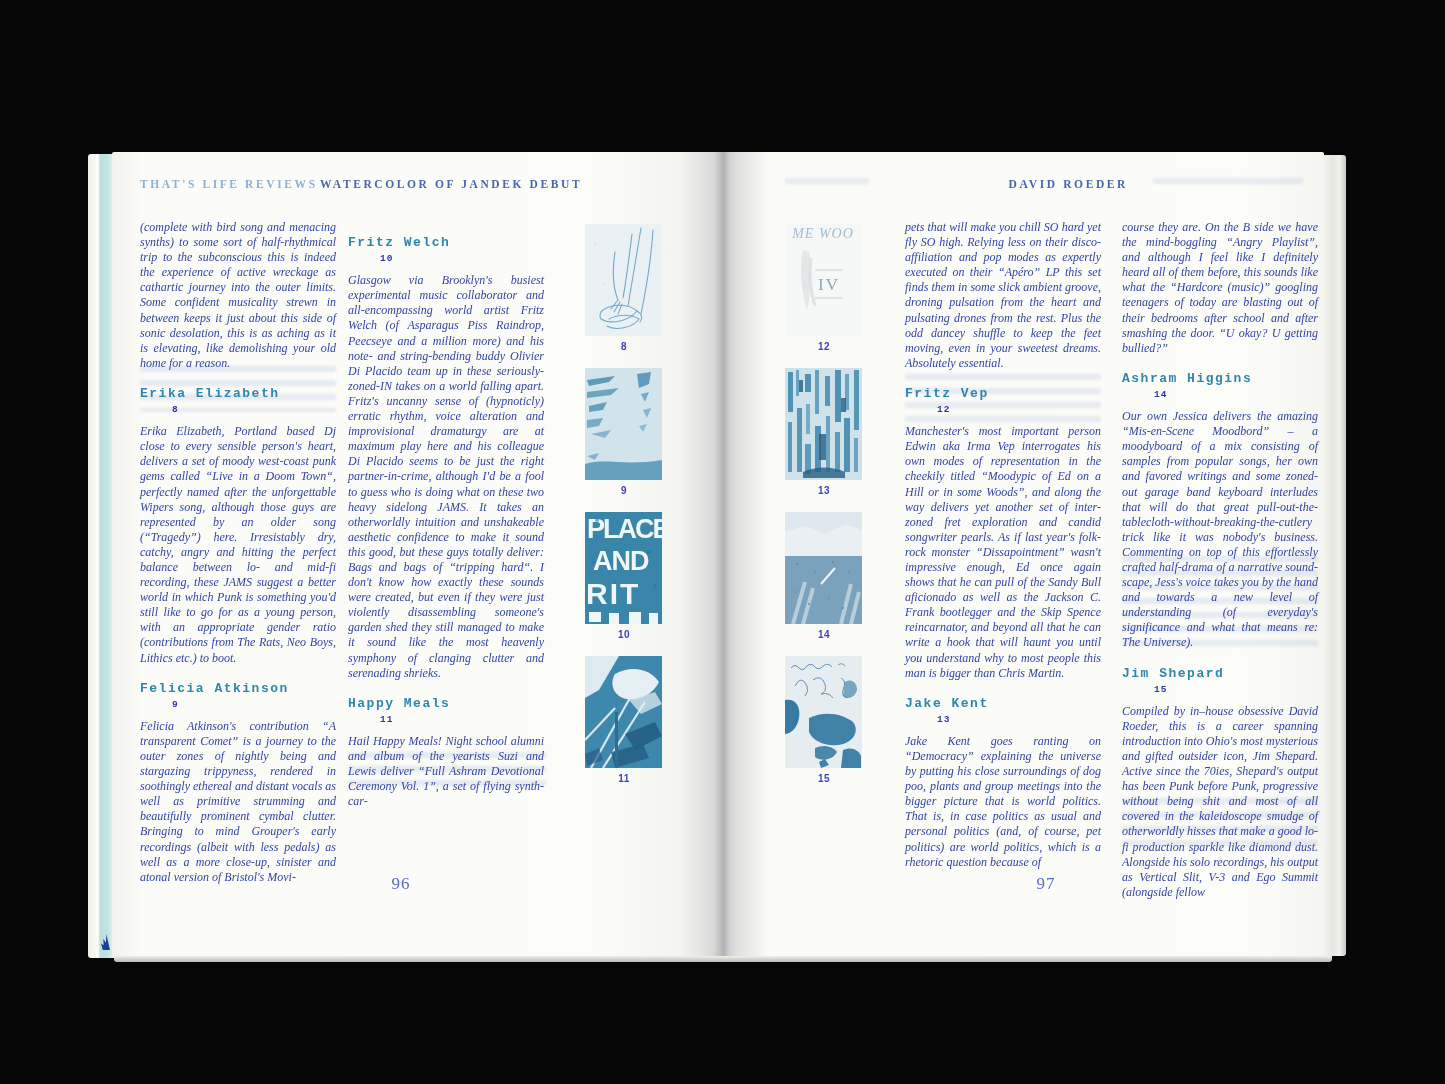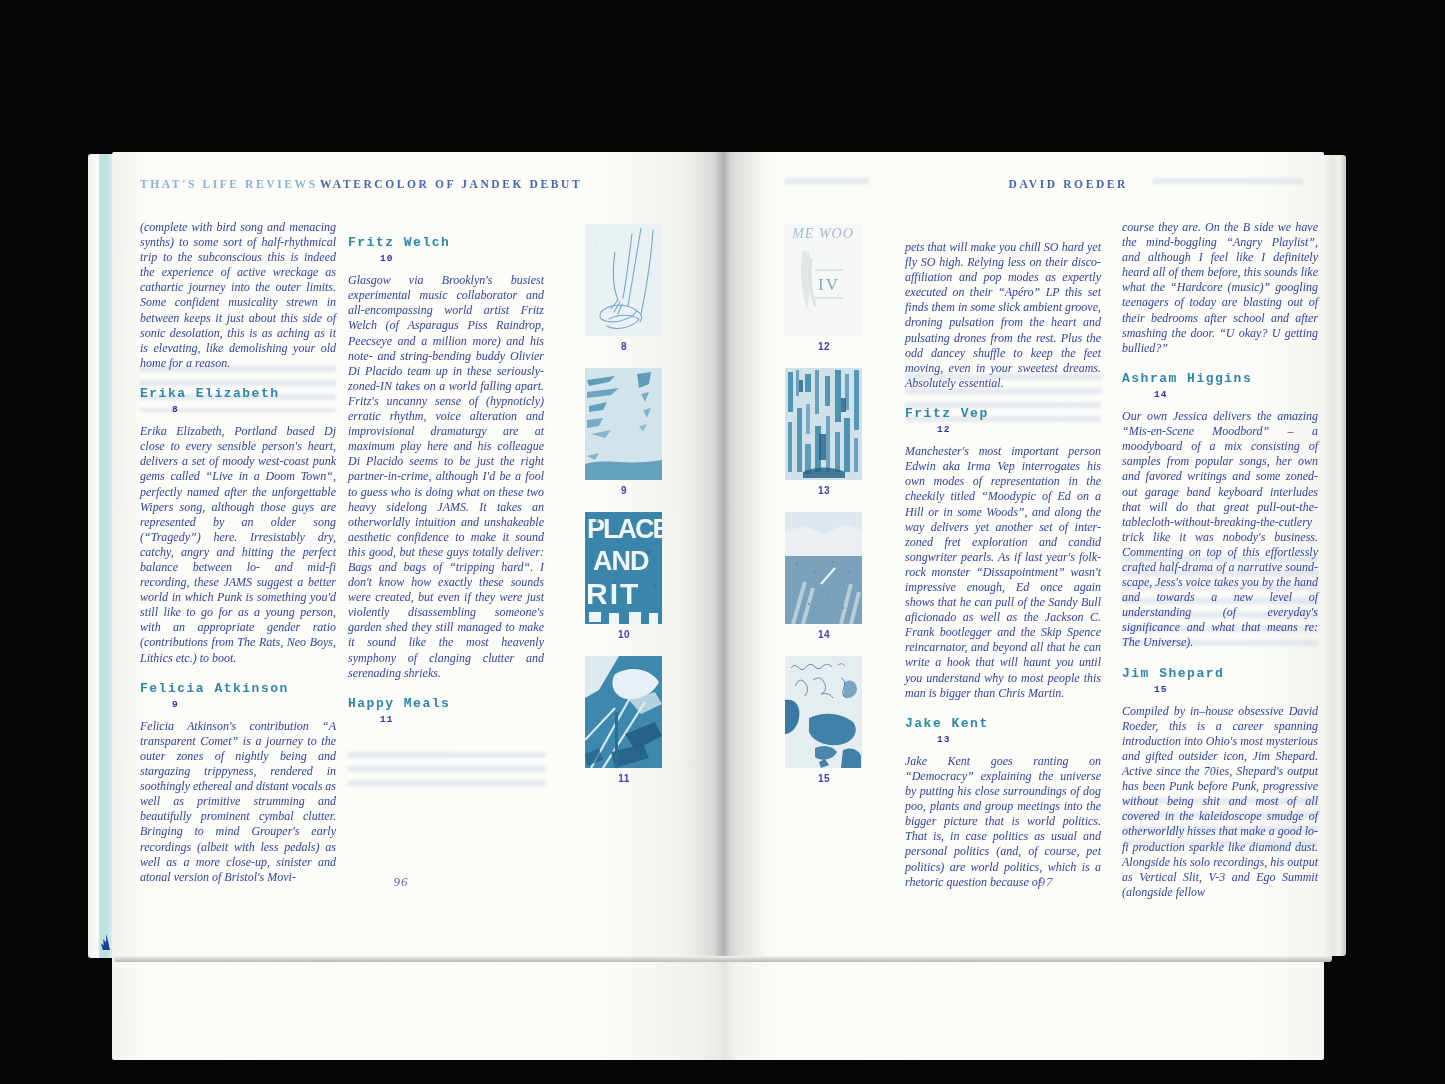--- a/index.html
+++ b/index.html
@@ -14,21 +14,21 @@
     position:absolute;left:0;top:2px;bottom:0;width:26px;
     background:linear-gradient(90deg,#efeee9 0px,#fbfaf5 8px,#ffffff 10px,#b9e0dd 12px,#c2e4e0 20px,#dcefec 24px,#e9f2ef 26px);
     border-radius:3px 0 0 3px;
   }
   .edge-right{
     position:absolute;left:1236px;top:3px;bottom:2px;width:22px;
     background:repeating-linear-gradient(90deg,#ececе8 0 2px,#f6f6f2 2px 4px),linear-gradient(90deg,#f2f2ee,#d8d8d3);
     background:linear-gradient(90deg,#f4f4f0 0,#e6e6e1 40%,#f2f2ed 70%,#c9c9c3 100%);
     border-radius:0 3px 3px 0;
   }
-  .page{position:absolute;top:0;height:908px;}
+  .page{position:absolute;top:0;height:806px;}
   .page-left{
     left:24px;width:611px;
     background:linear-gradient(90deg,#f3f2ee 0,#fbfbf8 30px,#fcfcf9 480px,#f1f1ed 590px,#e8e8e4 611px);
     border-radius:2px 0 0 2px;
   }
   .page-right{
     left:635px;width:601px;
     background:linear-gradient(90deg,#e2e2de 0,#f3f3ef 14px,#fbfbf8 55px,#fcfcf9 520px,#f5f5f1 601px);
     border-radius:0 2px 2px 0;
   }
@@ -47,21 +47,21 @@
   }
   .running-head{
     position:absolute;top:26px;
     font-weight:bold;font-size:11.5px;letter-spacing:2.6px;
     white-space:nowrap;
   }
   .rh-light{color:#8cb1d3;}
   .rh-dark{color:#4866ab;}
   .pagenum{
     position:absolute;top:722px;width:60px;text-align:center;
-    font-size:13px;color:#5b6ac1;letter-spacing:1px;font-style:italic;
+    font-size:17px;color:#5b6ac1;letter-spacing:1px;
   }
   .col{position:absolute;top:68px;}
   .body-text{
     font-size:12px;line-height:15.1px;text-align:justify;
     color:#3243a4;
   }
   .para{margin:0 0 0 0;font-style:italic;}
   .sec-title{
     font-family:"Liberation Mono","DejaVu Sans Mono",monospace;
     font-size:13px;font-weight:bold;letter-spacing:1.5px;
@@ -113,20 +113,21 @@
       <div class="sec-num">9</div>
       <p class="para">Felicia Atkinson's contribution “A transparent Comet” is a journey to the outer zones of nightly being and stargazing trippyness, rendered in soothingly ethereal and distant vocals as well as primitive strumming and beautifully prominent cymbal clutter. Bringing to mind Grouper's early recordings (albeit with less pedals) as well as a more close-up, sinister and atonal version of Bristol's Movi-</p>
     </div>
 
     <div class="col body-text" style="left:236px;width:196px;">
       <h3 class="sec-title">Fritz Welch</h3>
       <div class="sec-num">10</div>
       <p class="para">Glasgow via Brooklyn's busiest experimental music collaborator and all-encompassing world artist Fritz Welch (of Asparagus Piss Raindrop, Peecseye and a million more) and his note- and string-bending buddy Olivier Di Placido team up in these seriously-zoned-IN takes on a world falling apart. Fritz's uncanny sense of (hypnoticly) erratic rhythm, voice alteration and improvisional dramaturgy are at maximum play here and his colleague Di Placido seems to be just the right partner-in-crime, although I'd be a fool to guess who is doing what on these two heavy sidelong JAMS. It takes an otherworldly intuition and unshakeable aesthetic confidence to make it sound this good, but these guys totally deliver: Bags and bags of “tripping hard“. I don't know how exactly these sounds were created, but even if they were just violently disassembling someone's garden shed they still managed to make it sound like the most heavenly symphony of clanging clutter and serenading shrieks.</p>
       <h3 class="sec-title">Happy Meals</h3>
       <div class="sec-num">11</div>
+      <p class="para">Hail Happy Meals! Night school alumni and album of the yearists Suzi and Lewis deliver “Full Ashram Devotional Ceremony Vol. 1”, a set of flying  synth-car-</p>
     </div>
 
     <div class="thumb-col" style="left:473px;">
 
       <div class="thumb">
         <svg class="art" viewBox="0 0 77 112">
           <rect width="77" height="112" fill="#eaf1f5"></rect>
           <g fill="none" stroke="#5f9cc0" stroke-width="1.1" stroke-linecap="round" opacity=".85">
             <path d="M56,4 C52,28 47,58 43,82"></path>
             <path d="M68,6 C66,36 61,66 56,90"></path>
@@ -315,21 +316,21 @@
             <path d="M30,92 C38,88 48,90 52,96 C48,104 36,106 30,101 Z" opacity=".85"></path>
             <path d="M58,94 C66,90 74,94 76,100 L76,112 L56,112 Z" opacity=".9"></path>
             <path d="M60,26 C66,22 72,26 72,34 C70,42 62,44 58,40 Z" opacity=".6"></path>
             <path d="M34,106 l6,-3 l4,6 l-8,3 Z" opacity=".9"></path>
           </g>
         </svg>
         <div class="tnum">15</div>
       </div>
     </div>
 
-    <div class="col body-text" style="left:182px;width:196px;margin-top:20px;">
+    <div class="col body-text" style="left:182px;width:196px;">
       <p class="para">pets that will make you chill SO hard yet fly SO high. Relying less on their disco-affiliation and pop modes as expertly executed on their “Apéro” LP this set finds them in some slick ambient groove, droning pulsation from the heart and pulsating drones from the rest. Plus the odd dancey shuffle to keep the feet moving, even in your sweetest dreams. Absolutely essential.</p>
       <h3 class="sec-title">Fritz Vep</h3>
       <div class="sec-num">12</div>
       <p class="para">Manchester's most important person Edwin aka Irma Vep interrogates his own modes of representation in the cheekily titled “Moodypic of Ed on a Hill or in some Woods”, and along the way delivers yet another set of inter-zoned fret exploration and candid songwriter pearls. As if last year's folk-rock monster “Dissapointment” wasn't impressive enough, Ed once again shows that he can pull of the Sandy Bull aficionado as well as the Jackson C. Frank bootlegger and the Skip Spence reincarnator, and beyond all that he can write a hook that will haunt you until you understand why to most people this man is bigger than Chris Martin.</p>
       <h3 class="sec-title">Jake Kent</h3>
       <div class="sec-num">13</div>
       <p class="para">Jake Kent goes ranting on “Democracy” explaining the universe by putting his close surroundings of dog poo, plants and group meetings into the bigger picture that is world politics. That is, in case politics as usual and personal politics (and, of course, pet politics) are world politics, which is a rhetoric question because of</p>
     </div>
 
     <div class="col body-text" style="left:399px;width:196px;">

